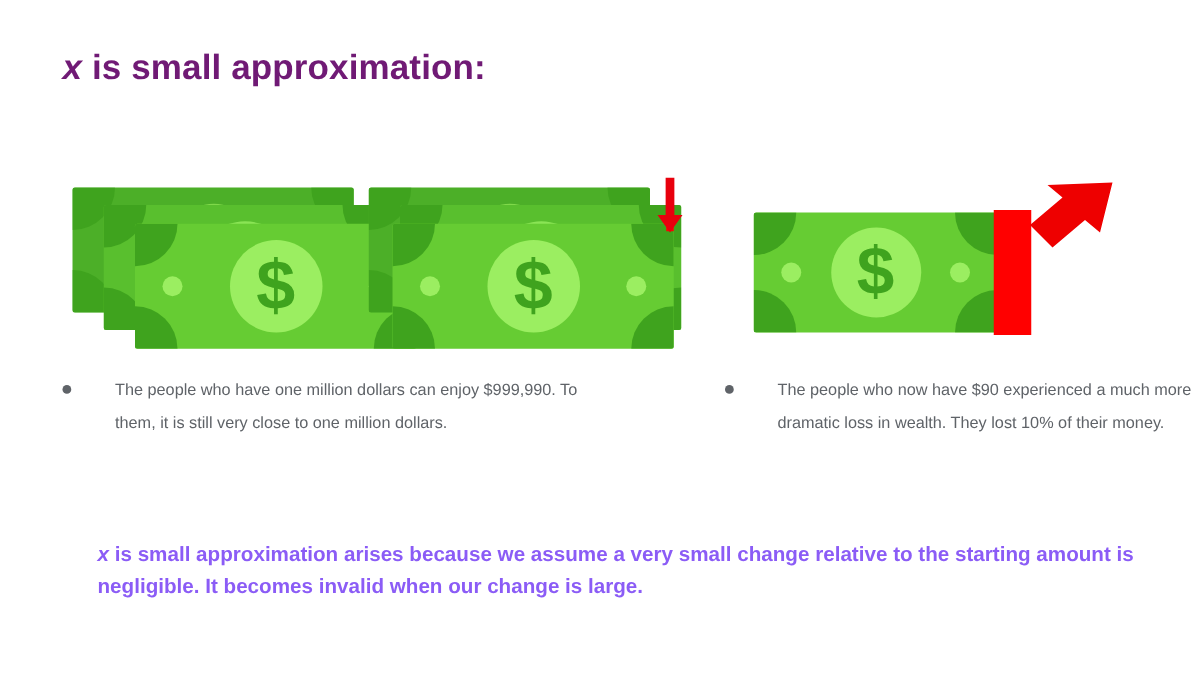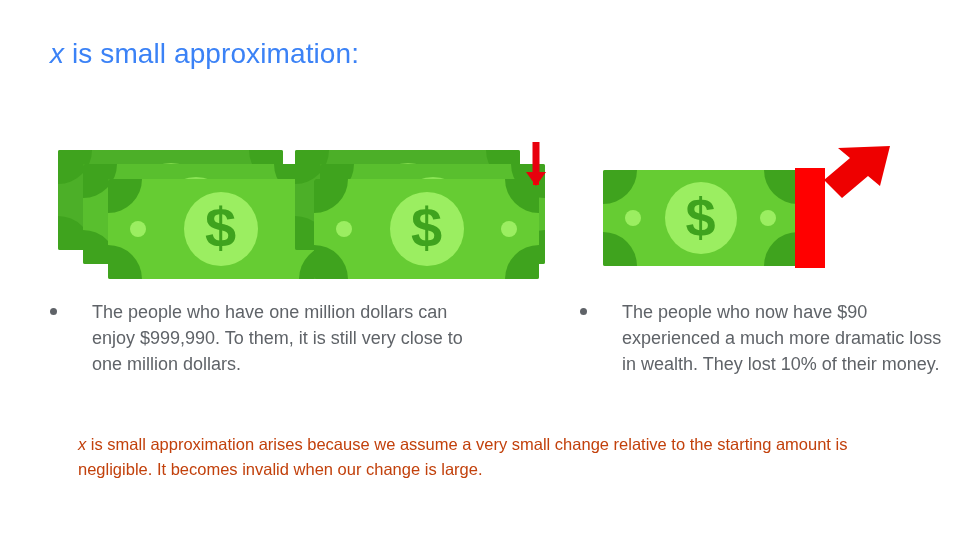--- a/index.html
+++ b/index.html
@@ -19,22 +19,22 @@
     overflow: hidden;
   }
 
   
   #title {
     position: absolute;
     left: 50px;
     top: 36px;
     font-size: 28px;
     line-height: 36px;
-    color: #3b82f6;
-    font-weight: 400;
+    color: #701a75;
+    font-weight: 700;
     letter-spacing: 0.1px;
     white-space: nowrap;
   }
   #title .var { font-style: italic; }
 
   
   #intro {
     position: absolute;
     left: 47px;
     top: 110px;
@@ -96,21 +96,21 @@
 
   
   .red-block {
     position: absolute;
     background: #FF0000;
   }
 
   
   .bullet-col {
     position: absolute;
-    font-size: 18px;
+    font-size: 13px;
     line-height: 26px;
     color: #5F6368;
   }
   #bullets-left  { left: 50px;  top: 299px; width: 420px; }
   #bullets-right { left: 580px; top: 299px; width: 380px; }
   .bullet-row { display: flex; }
   .bullet-dot {
     flex: 0 0 auto;
     width: 7px;
     height: 7px;
@@ -122,22 +122,22 @@
   .bullet-text { flex: 1 1 auto; }
 
   
   #conclusion {
     position: absolute;
     left: 78px;
     top: 432px;
     width: 830px;
     font-size: 16.5px;
     line-height: 25px;
-    font-weight: 400;
-    color: #c2410c;
+    font-weight: 700;
+    color: #8b5cf6;
   }
   #conclusion .var { font-style: italic; }
 </style>
 </head>
 <body>
 
 <div id="slide">
 
   <div id="title">
     <span class="var">x</span><span> is small approximation:</span>

